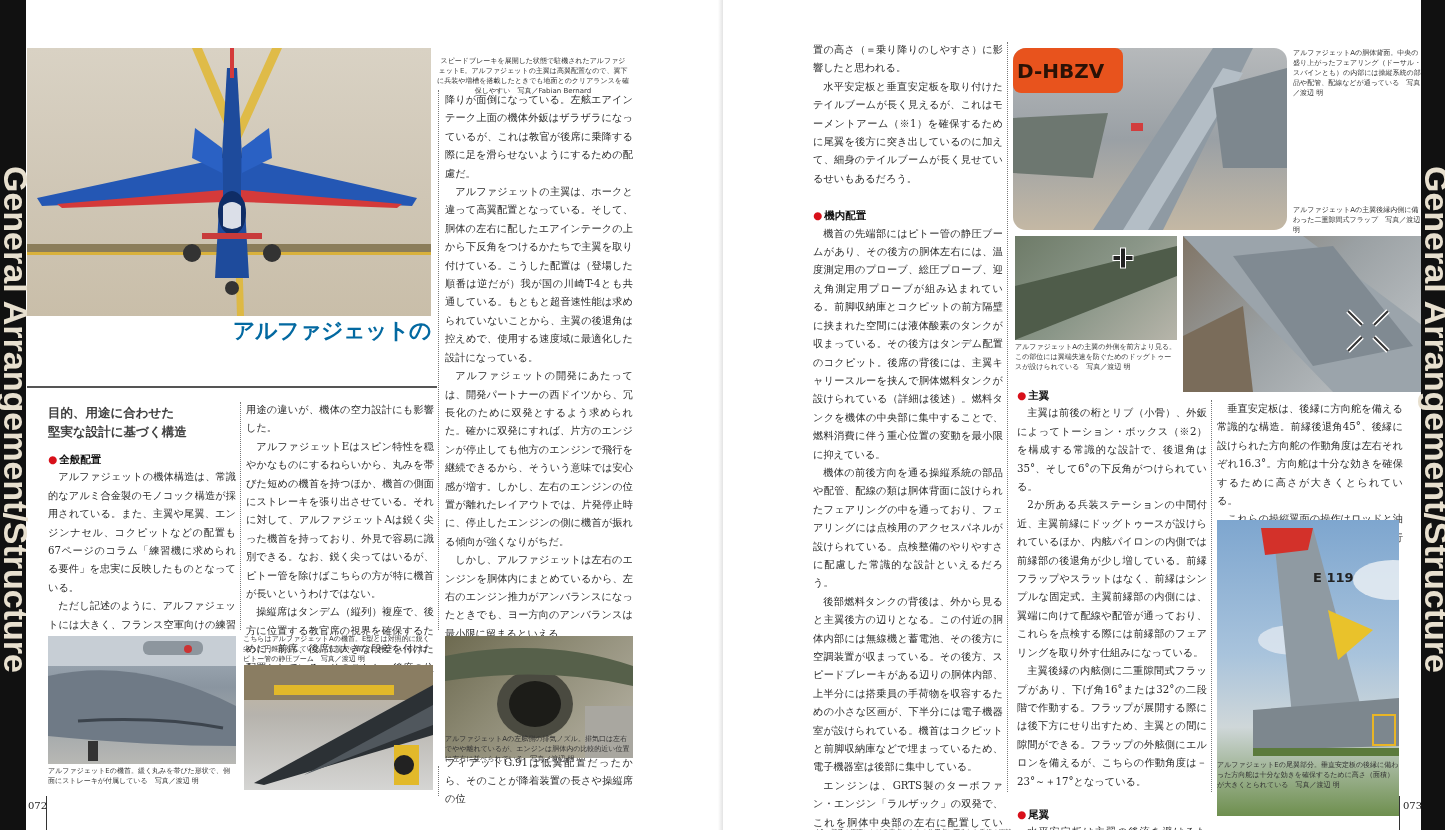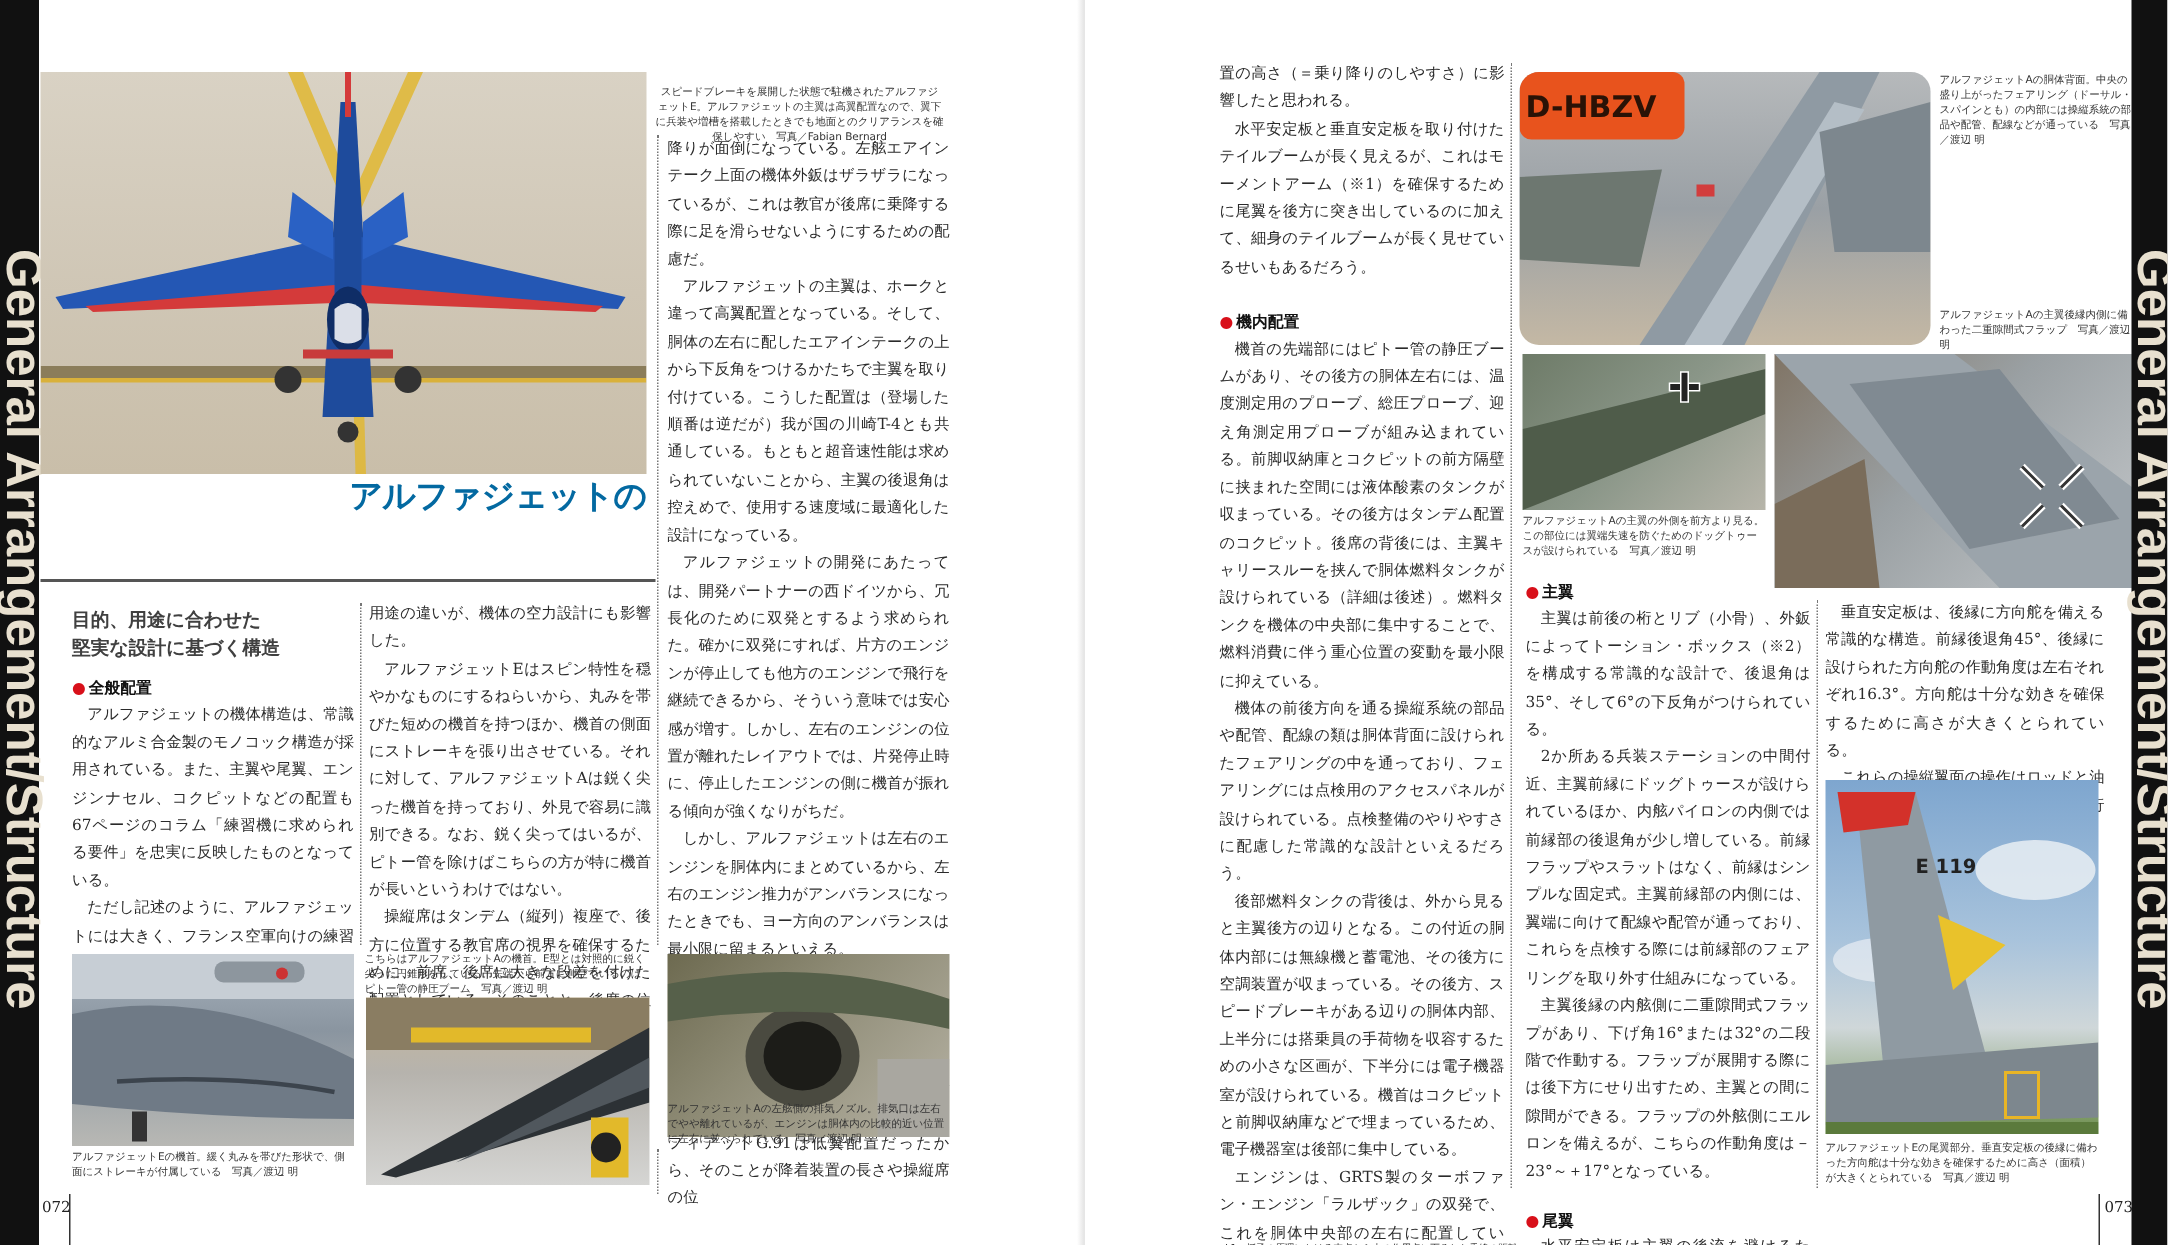--- a/index.html
+++ b/index.html
@@ -202,21 +202,21 @@
     <span class="sub"><span class="dot">●</span><span>尾翼</span></span>
     <p>水平安定板は主翼の後流を避けるため、定石どおりに主翼よりもやや低い位置に設けられている。前縁後退角は30°、下反角は9°。全遊動式で、作動角度は－19°～＋4°である。</p>
   </div>
   <div class="dotted-v" style="left:488px;top:400px;height:392px;"></div>
 
   <div class="col" style="left:494px;top:400px;width:186px;">
     <p>垂直安定板は、後縁に方向舵を備える常識的な構造。前縁後退角45°、後縁に設けられた方向舵の作動角度は左右それぞれ16.3°。方向舵は十分な効きを確保するために高さが大きくとられている。</p>
     <p>これらの操縦翼面の操作はロッドと油圧アクチュエーターを介して機械的に行われる仕</p>
   </div>
 
-  <div class="photo" style="left:494px;top:520px;width:182px;height:236px;background:linear-gradient(180deg,#7ea6cf 0%,#a8c3dc 45%,#cfd7d9 70%,#6e8f4e 100%);">
+  <div class="photo" style="left:494px;top:520px;width:182px;height:296px;background:linear-gradient(180deg,#7ea6cf 0%,#a8c3dc 45%,#cfd7d9 70%,#6e8f4e 100%);padding-left:36px;">
     <svg width="182" height="236" viewBox="0 0 182 236">
       <ellipse cx="140" cy="60" rx="40" ry="20" fill="#e9eef3" opacity="0.85"></ellipse>
       <ellipse cx="40" cy="120" rx="35" ry="15" fill="#e9eef3" opacity="0.7"></ellipse>
       <polygon points="20,8 60,8 110,195 40,205" fill="#8f9aa2"></polygon>
       <polygon points="8,8 60,8 55,30 12,35" fill="#d3312a"></polygon>
       <text x="60" y="62" font-family="DejaVu Sans, sans-serif" font-weight="bold" font-size="13" fill="#222">E 119</text>
       <polygon points="75,90 120,110 85,140" fill="#e9c22b"></polygon>
       <polygon points="0,190 182,175 182,225 0,230" fill="#7d878e"></polygon>
       <rect x="120" y="195" width="22" height="30" fill="none" stroke="#e9b526" stroke-width="2"></rect>
       <rect x="0" y="228" width="182" height="8" fill="#5b7a3c"></rect>

